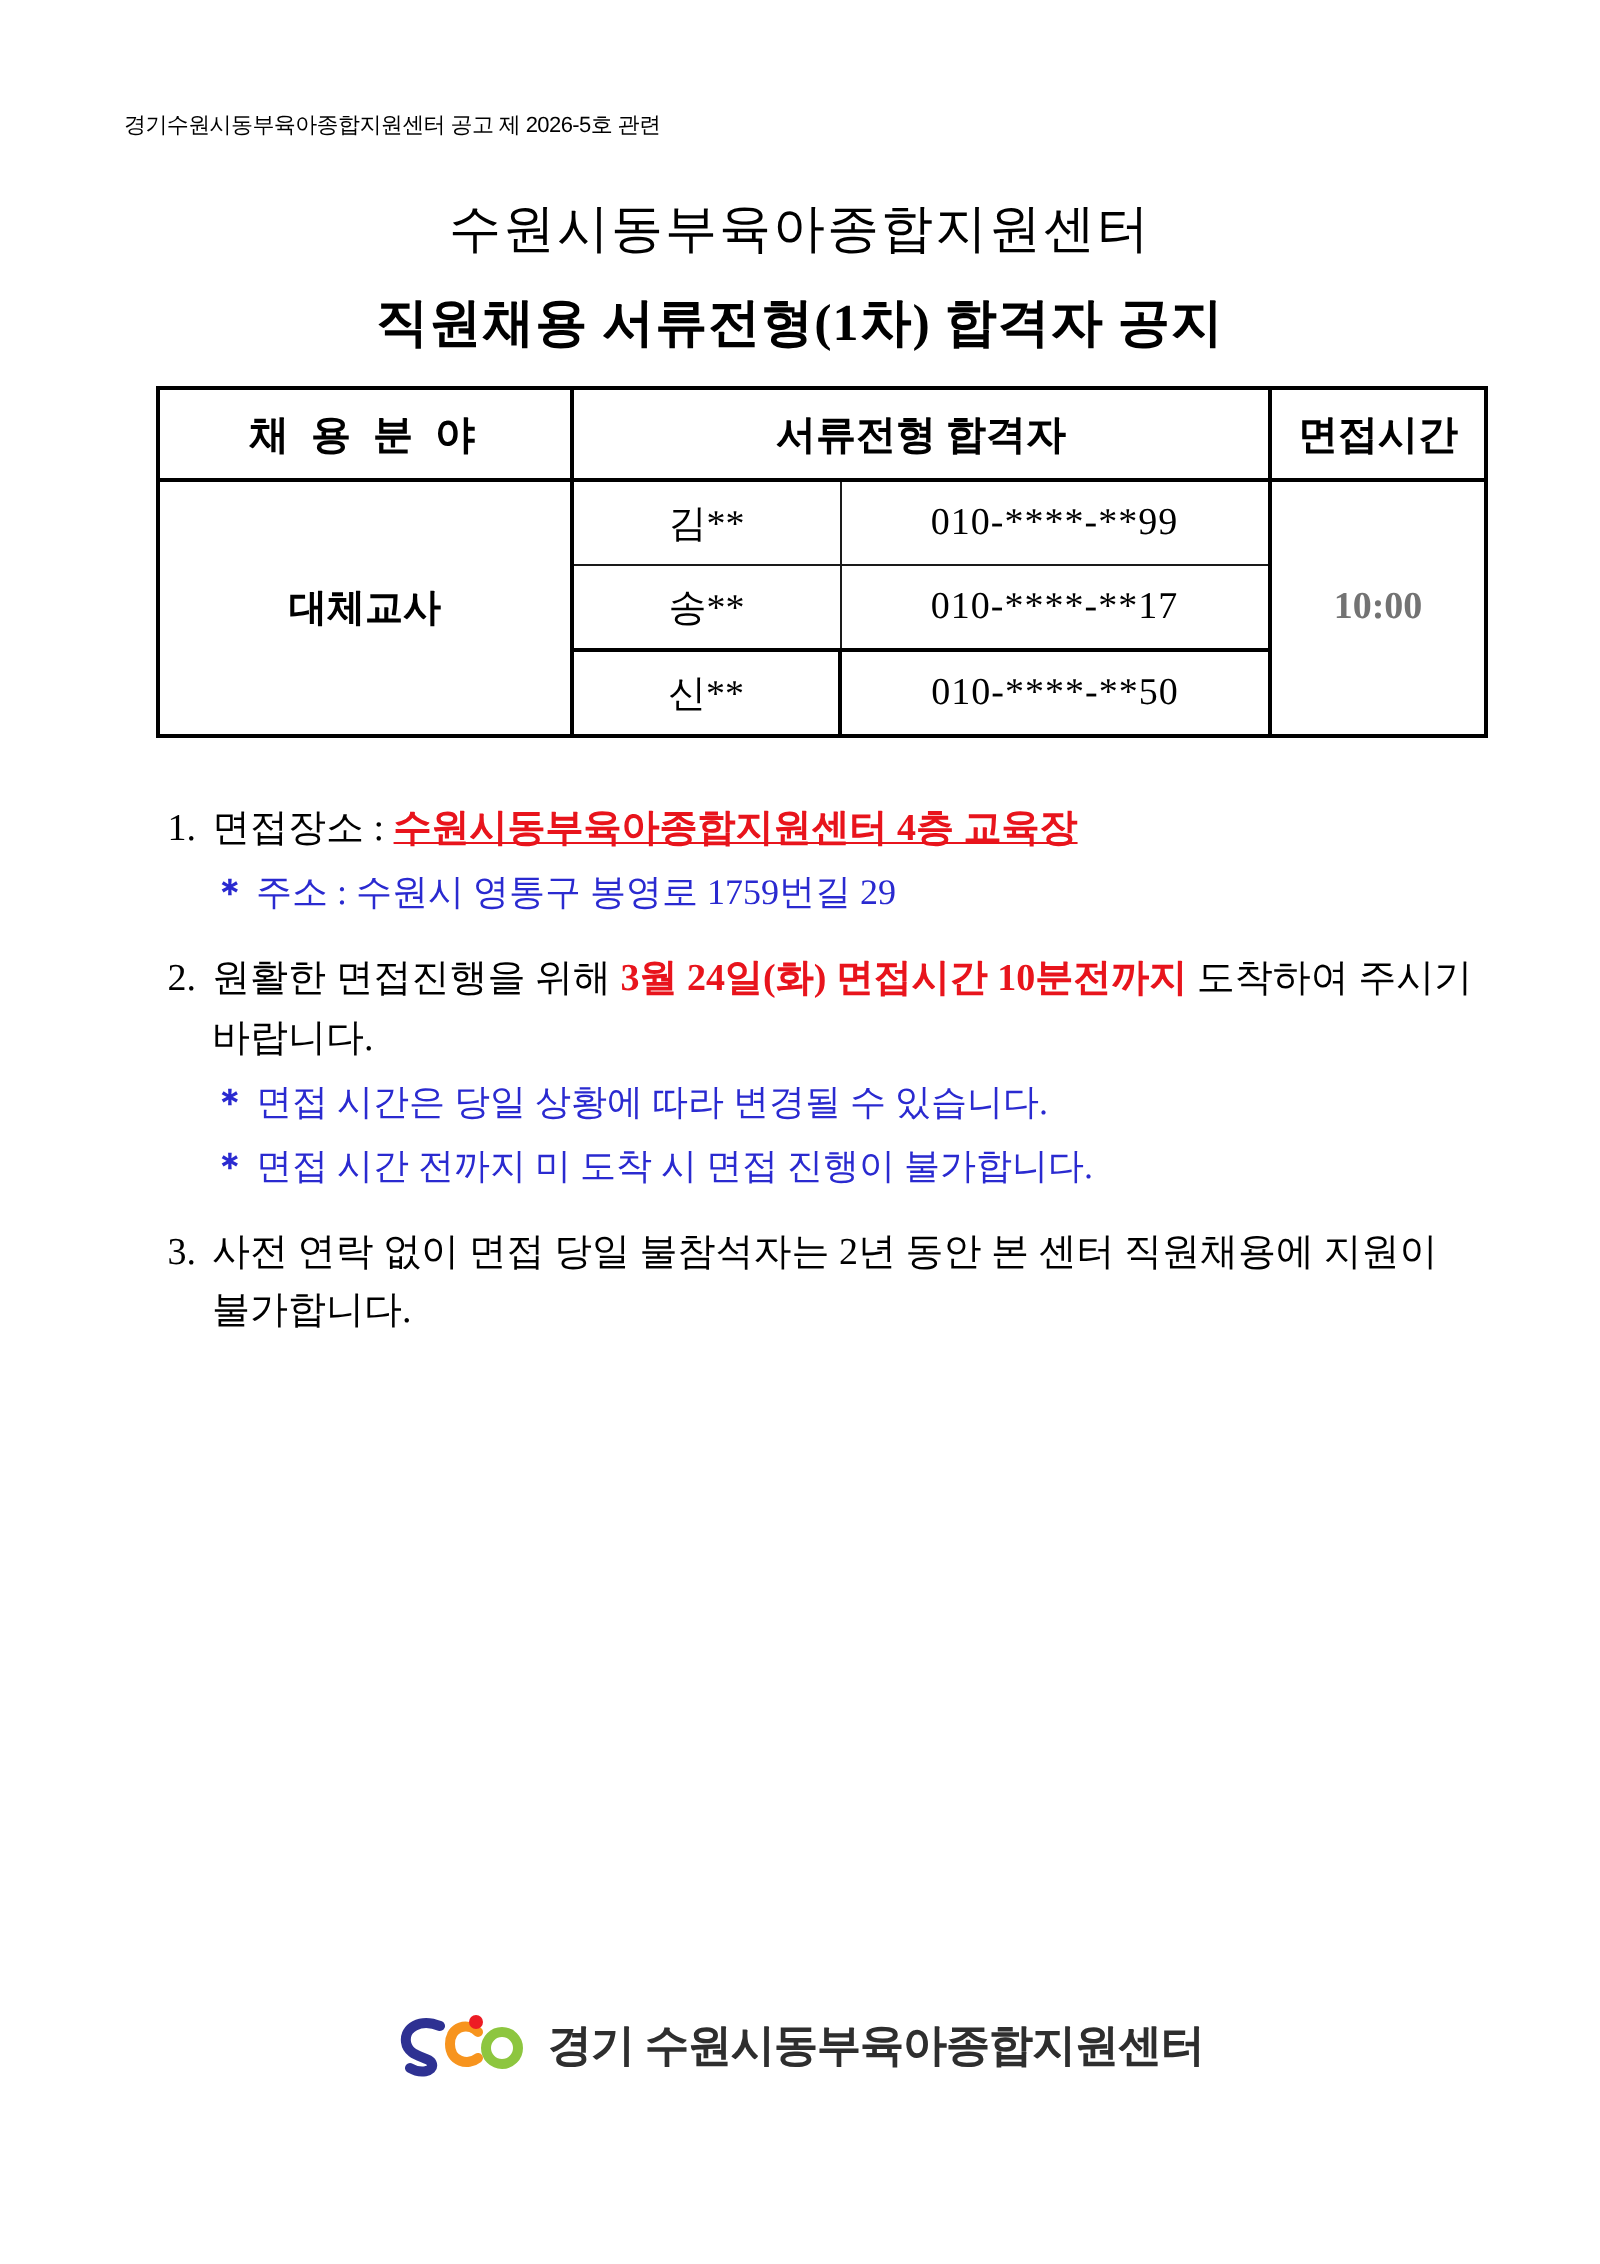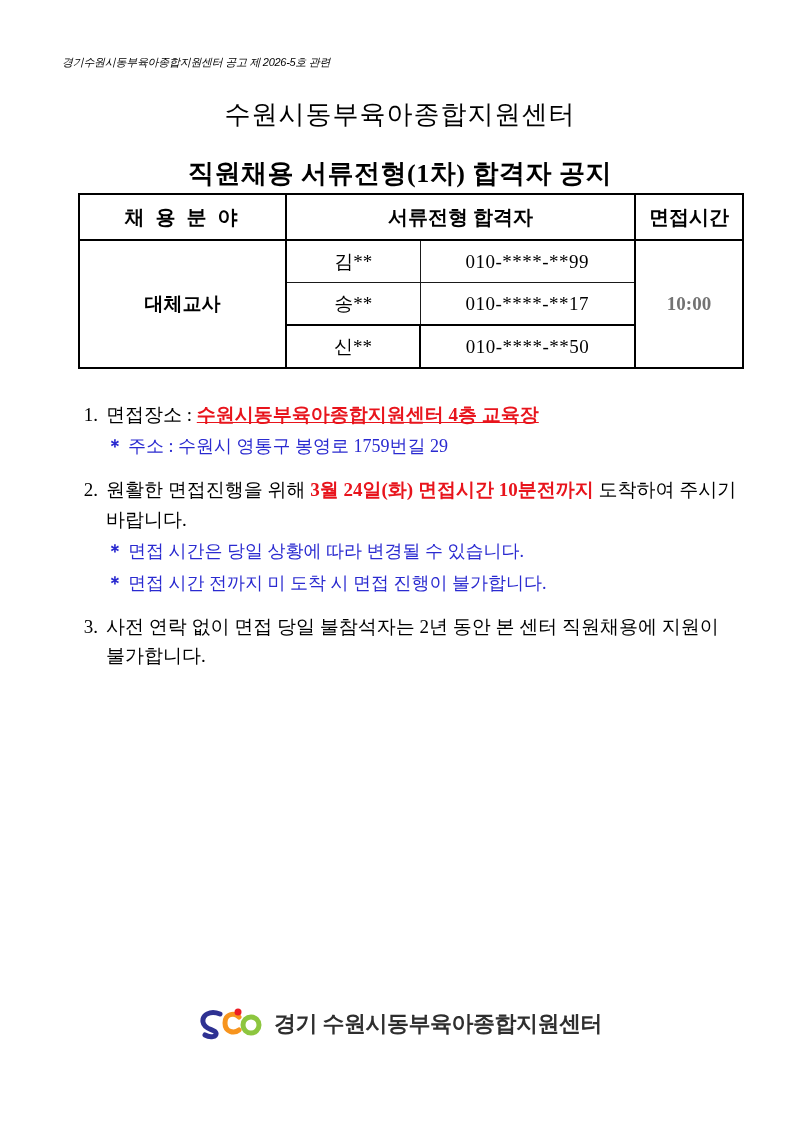--- a/index.html
+++ b/index.html
@@ -24,42 +24,41 @@
   }
 
   .ref-line {
     position: absolute;
     top: 55px;
     left: 62px;
     font-size: 11px;
     letter-spacing: -0.3px;
     font-family: "Liberation Sans", sans-serif;
     color: #000;
-    font-style: italic;
   }
 
   .title-block {
     position: absolute;
     top: 95px;
     left: 0;
     width: 800px;
     text-align: center;
   }
   .title-line1 {
     font-size: 26px;
     font-weight: normal;
     letter-spacing: 1px;
     line-height: 1.5;
   }
   .title-line2 {
     font-size: 26px;
     font-weight: bold;
     letter-spacing: 0.5px;
     line-height: 1.5;
-    margin-top: 20px;
+    margin-top: 8px;
   }
 
   table.main-table {
     position: absolute;
     top: 193px;
     left: 78px;
     width: 664px;
     border-collapse: collapse;
     table-layout: fixed;
   }

